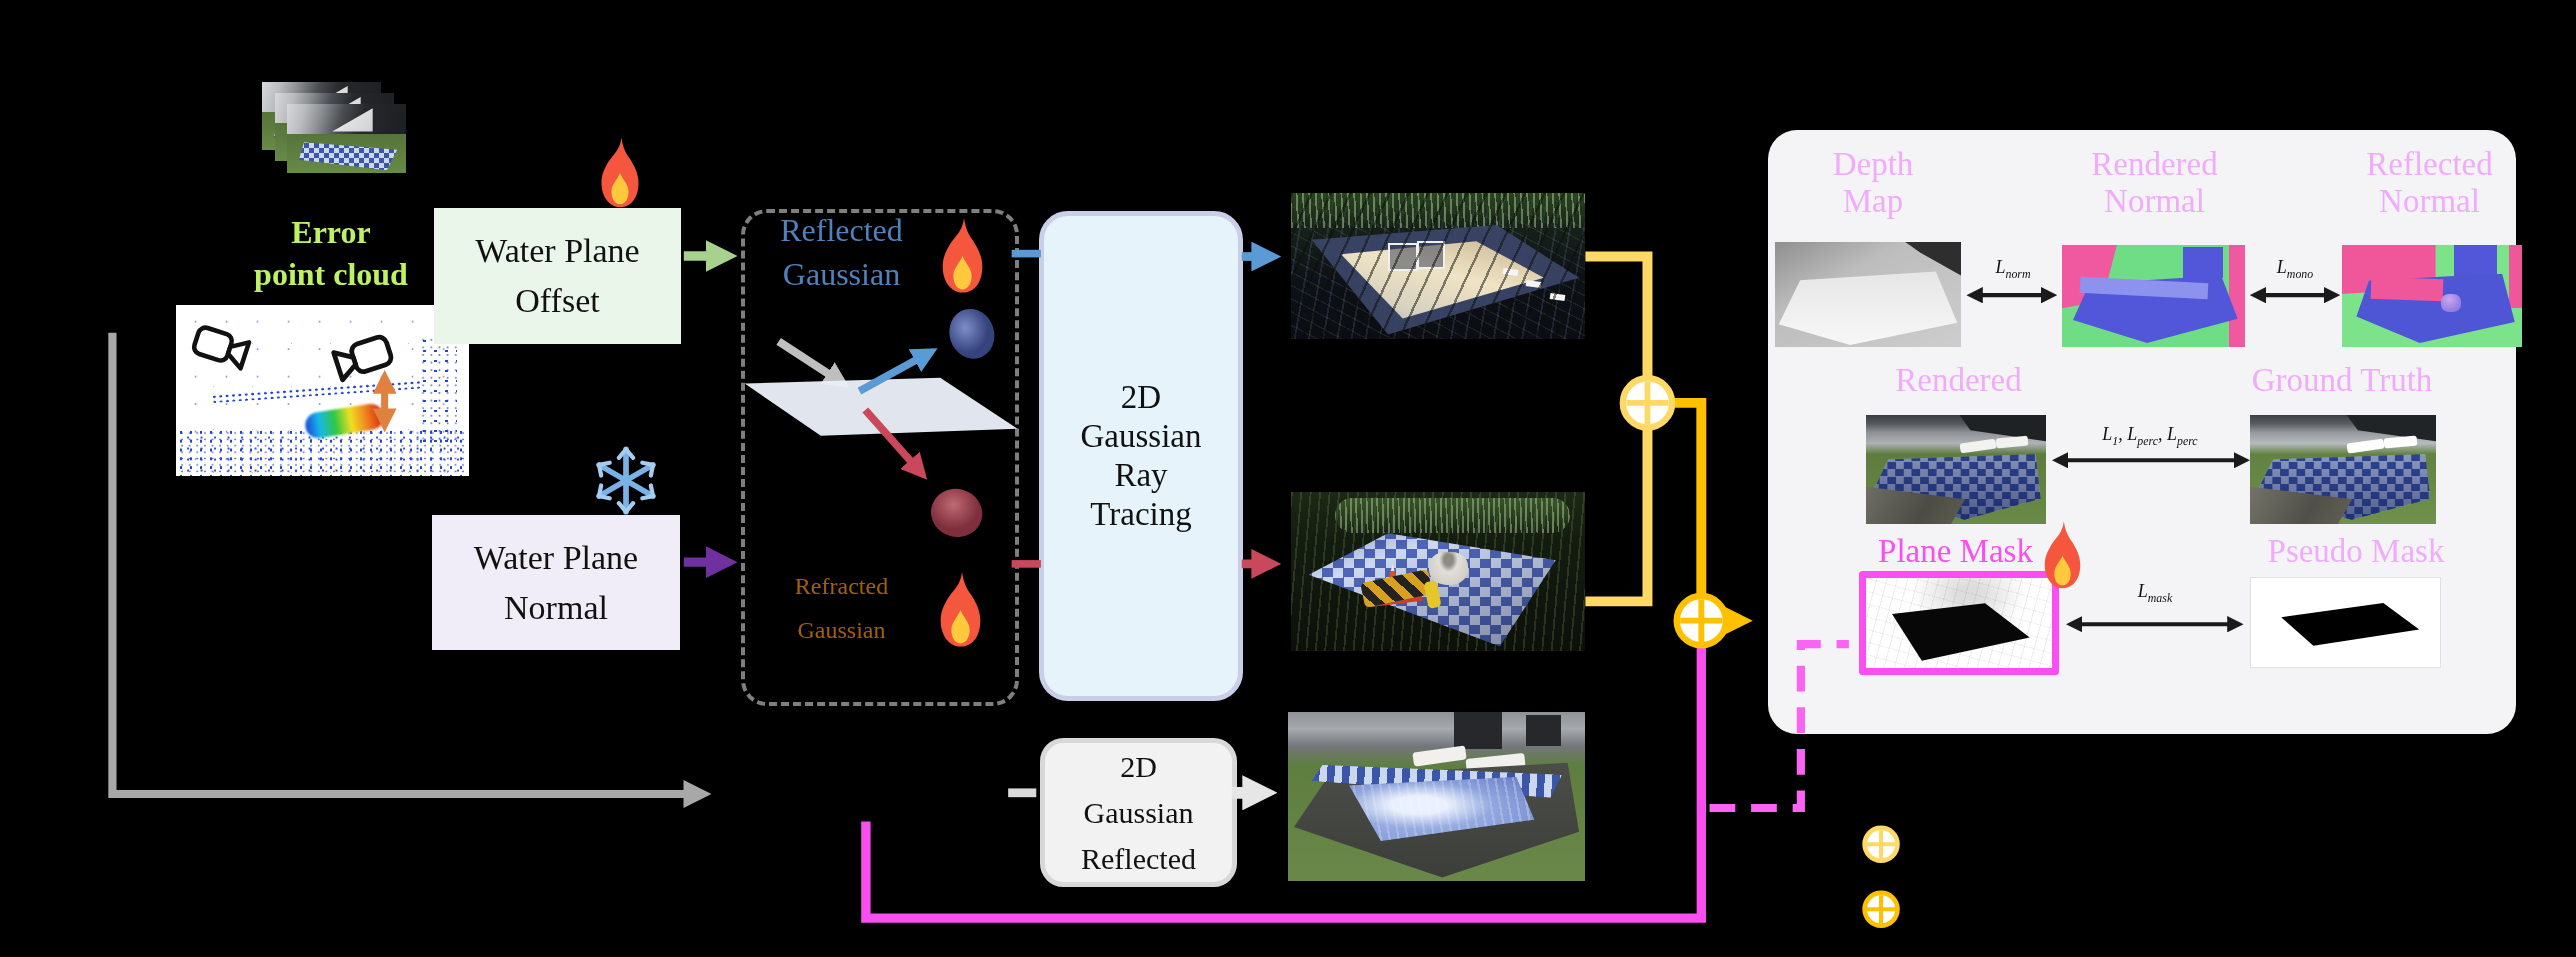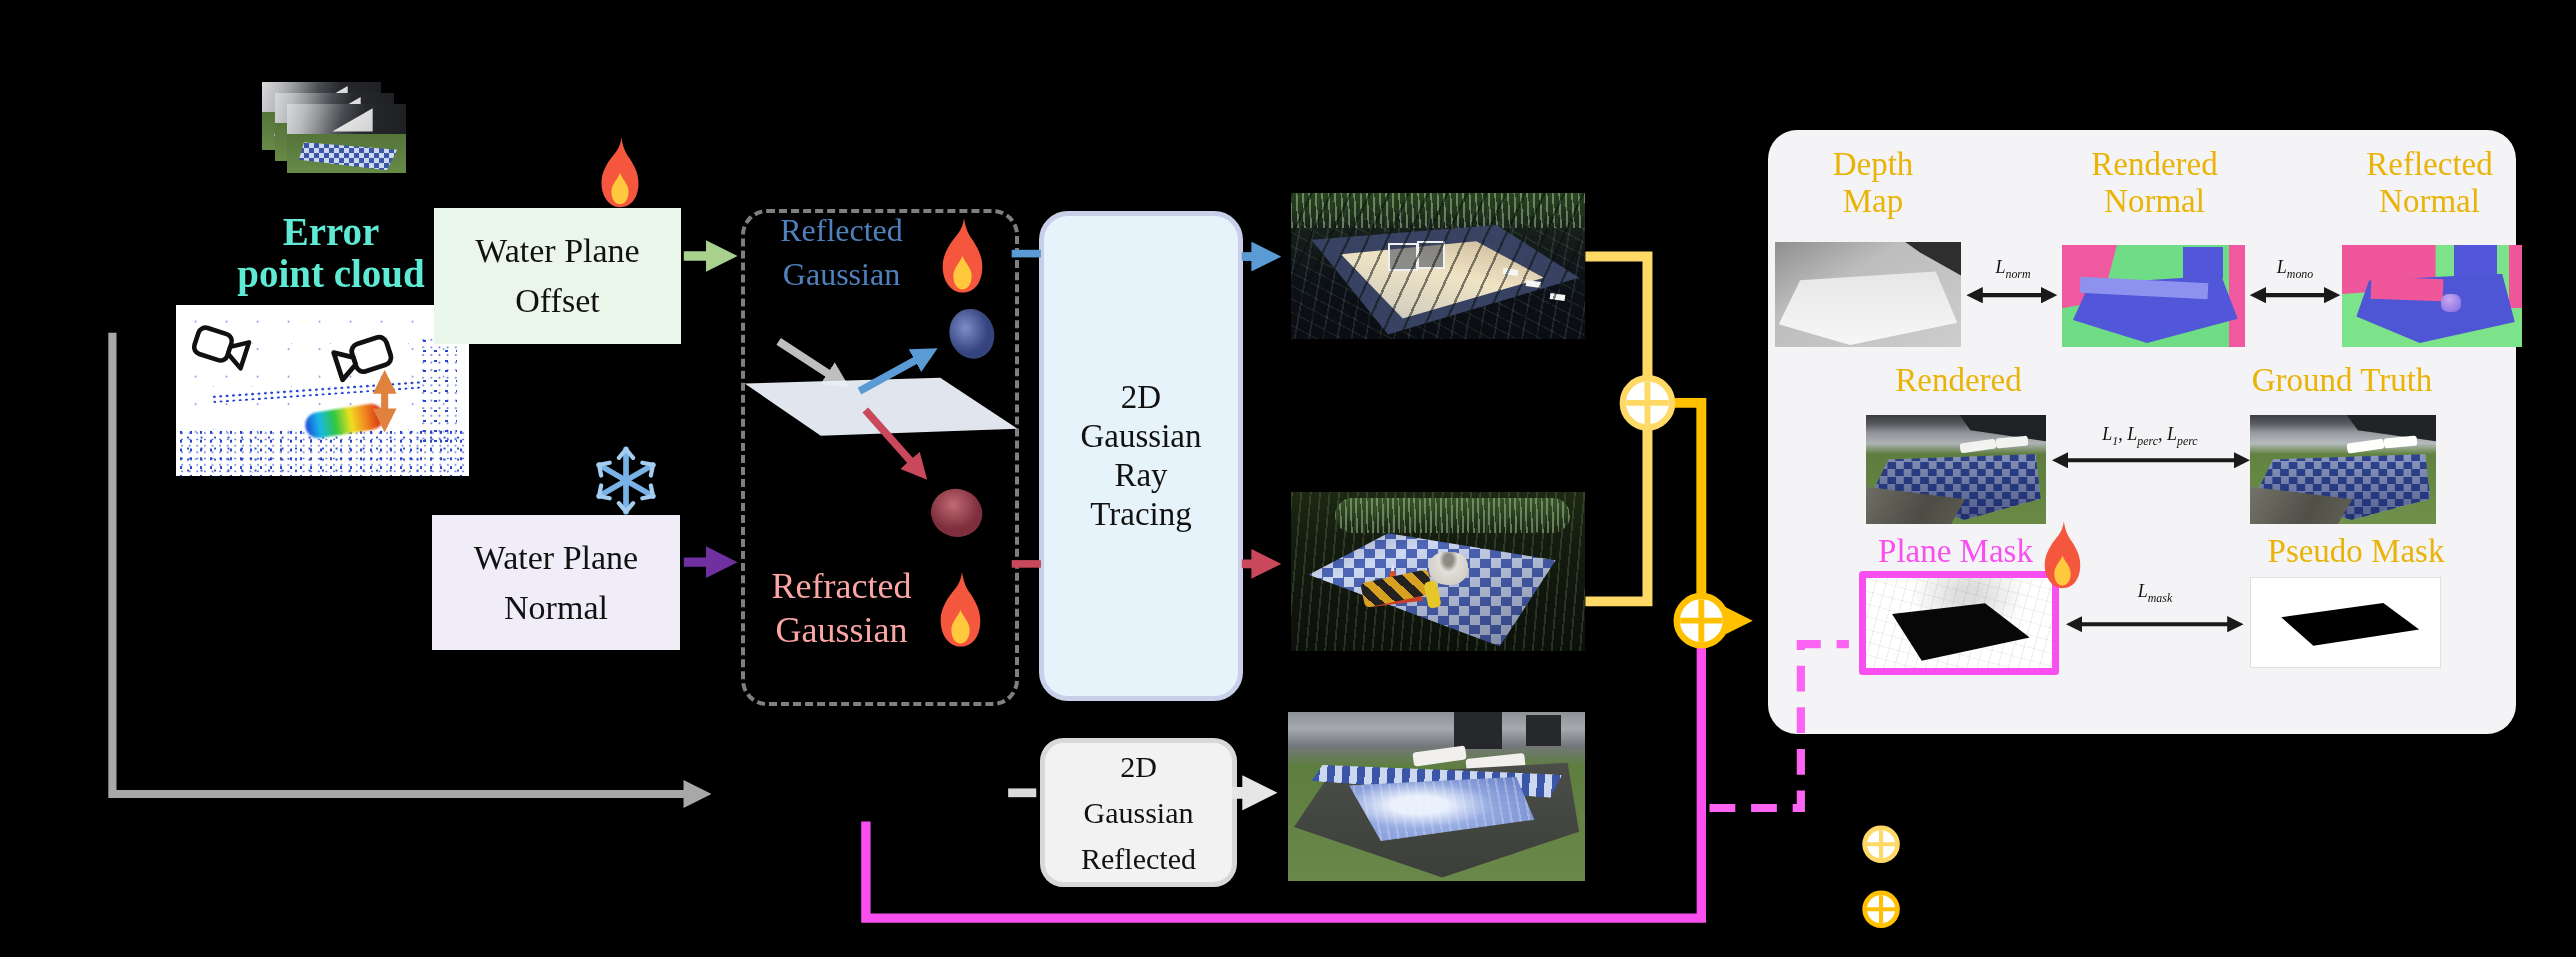--- a/index.html
+++ b/index.html
@@ -10,26 +10,26 @@
   .node-box{position:absolute;display:flex;flex-direction:column;justify-content:center;
             align-items:center;text-align:center;margin-top:20px;}
   .line{display:block;}
   
   .wpo{background:#EBF6EA;font-size:34px;line-height:50px;}
   .wpn{background:#F0EDF8;font-size:34px;line-height:50px;}
   .dashedbox{border:4.1px dashed #7F7F7F;border-radius:26px;background:transparent;}
   .raybox{background:#E7F3FB;border:5.9px solid #C9CFE8;border-radius:29px;font-size:33px;line-height:39px;}
   .splatbox{background:#F2F2F2;border:5.3px solid #D8D8D8;border-radius:23.4px;font-size:30px;line-height:46px;}
   .panel{background:#F4F4F6;border-radius:29px;}
-  .hdr{font-size:33px;line-height:37px;color:#eab308;}
+  .hdr{font-size:33px;line-height:37px;color:#f0abfc;}
   .loss{font-style:italic;font-size:18px;color:#111;white-space:nowrap;}
   .loss sub{font-size:0.66em;font-style:italic;}
-  .orange-label{color:#5eead4;font-weight:700;font-size:39px;line-height:42px;}
+  .orange-label{color:#bef264;font-weight:700;font-size:32px;line-height:42px;}
   .blue-label{color:#4E81BD;font-size:32px;line-height:44px;}
-  .red-label{color:#fca5a5;font-size:36px;line-height:44px;}
+  .red-label{color:#a16207;font-size:24px;line-height:44px;}
   .magenta-label{color:#FA4FF0;}
   
   .imgbox{position:absolute;overflow:hidden;}
   
   .mini-scene{background:linear-gradient(105deg,#d8d9db 0%,#b9bbbe 14%,#8e9194 26%,#4a4d51 42%,#26282c 58%,#1b1d20 100%);}
   .mini-grass{position:absolute;left:0;right:0;bottom:0;height:56%;
       background:linear-gradient(180deg,#55743a 0%,#688a47 100%);}
   .mini-pool{position:absolute;left:10%;top:42%;width:86%;height:54%;
       background:repeating-conic-gradient(#3d57a8 0% 25%,#ccd8f0 0% 50%) 0 0/10px 10px;
       clip-path:polygon(5% 25%,96% 45%,86% 100%,0% 72%);}

